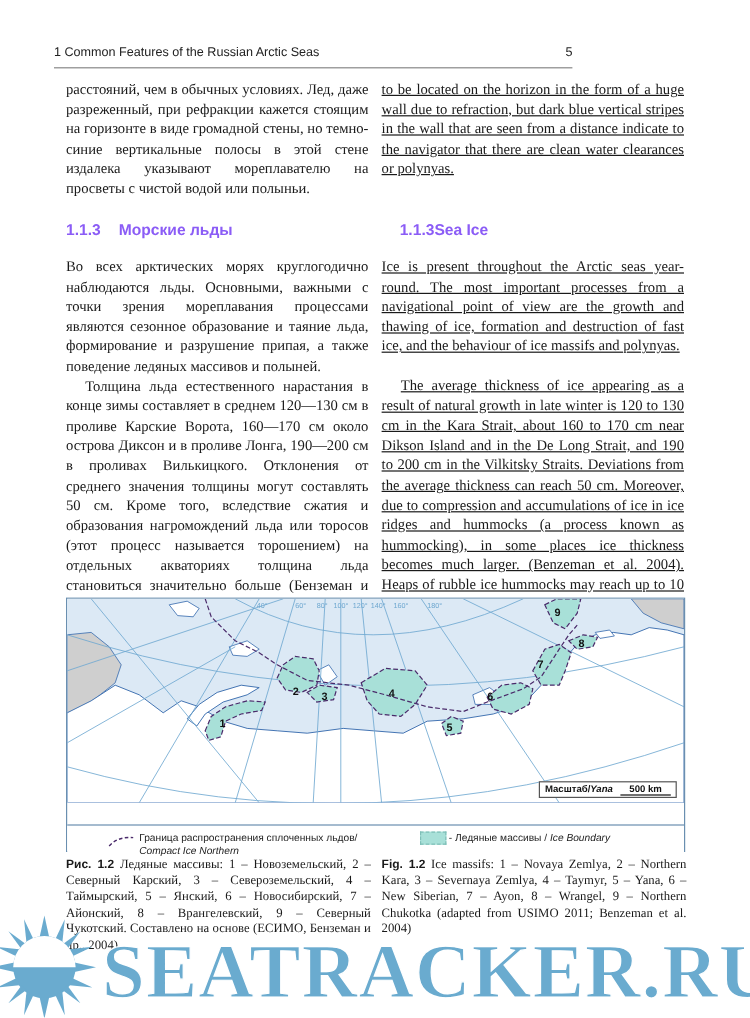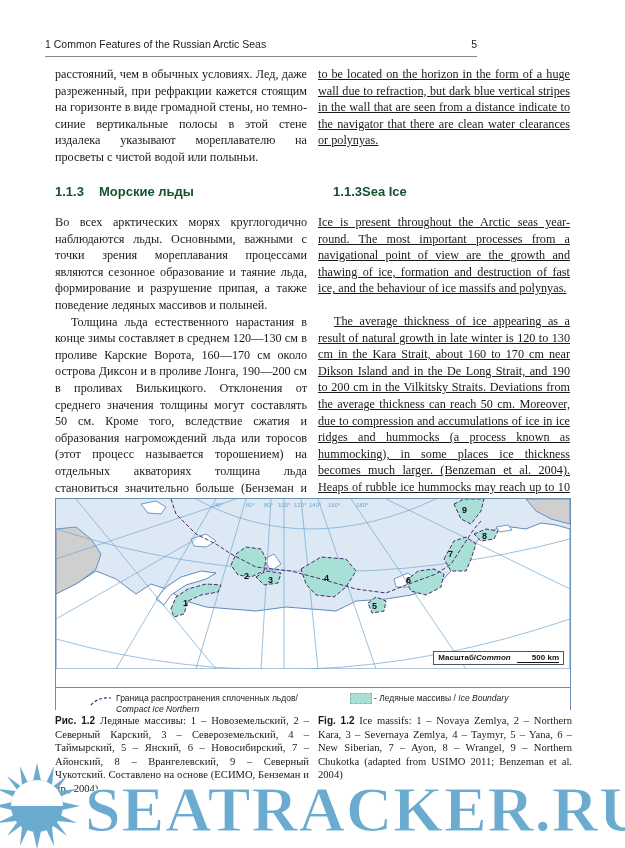--- a/index.html
+++ b/index.html
@@ -6,32 +6,32 @@
   body { width:625px; height:848px; position:relative; overflow:hidden; font-family:"Liberation Serif", serif; color:#1a1a1a; }
   .header { position:absolute; left:45px; top:36px; width:431px; height:20px; border-bottom:1px solid #888; }
   .header .title { position:absolute; left:0; top:2px; font-family:"Liberation Sans", sans-serif; font-size:10.5px; color:#222; }
   .header .pnum { position:absolute; right:0; top:2px; font-family:"Liberation Sans", sans-serif; font-size:10.5px; color:#222; }
   .header { width:432px; }
   .col { position:absolute; width:252px; font-size:12.2px; line-height:16.6px; text-align:justify; }
   .col-left { left:55px; }
   .col-right { left:318px;text-decoration:underline; }
   .para { margin:0; }
   .para.indent { text-indent:16px; }
-  .heading { position:absolute; font-family:"Liberation Sans", sans-serif; font-weight:bold; font-size:13px; color:#14532d; }
+  .heading { position:absolute; font-family:"Liberation Sans", sans-serif; font-weight:bold; font-size:13px; color:#8b5cf6; }
   .heading .num { display:inline-block; width:44px; }
   .figure { position:absolute; left:55px; top:498px; width:514px; height:210px; border:1px solid #6a8fb0; background:#ffffff; }
   .map { position:absolute; left:0; top:0; width:514px; height:170px; overflow:hidden; background:#dce9f5; }
   .legend { position:absolute; left:0; top:170px; width:514px; height:40px; border-top:1px solid #6a8fb0; background:#fff; font-family:"Liberation Sans", sans-serif; font-size:8.5px; color:#222;margin-top:18px; }
   .legend .item1 { position:absolute; left:36px; top:5px; }
   .legend .item1 .line2 { font-style:italic; display:block; margin-top:1px; }
   .legend .dash { position:absolute; left:-26px; top:3px; width:22px; height:10px; }
   .legend .item2 { position:absolute; left:292px; top:5px; }
   .legend .swatch { position:absolute; left:-24px; top:0px; width:20px; height:9px; background:#a8e0d8; border:1px dashed #7fbfb8; }
   .scale { position:absolute; right:6px; bottom:4px; background:#fff; border:1px solid #555; padding:1px 4px; font-family:"Liberation Sans", sans-serif; font-size:8px; font-weight:bold; color:#111; }
-  .scale .bar { display:inline-block; width:42px; border-bottom:1px solid #111; margin-left:4px; text-align:right; position:relative; }
+  .scale .bar { display:inline-block; width:42px; border-bottom:1px solid #111; margin-left:4px; text-align:center; position:relative; }
   .caption { position:absolute; top:714px; width:254px; font-size:10.6px; line-height:13.6px; text-align:justify; }
   .caption-left { left:55px; }
   .caption-right { left:318px; }
   .caption .lbl { font-family:"Liberation Sans", sans-serif; font-weight:bold; font-size:10px; }
   .watermark { position:absolute; left:0; top:775px; width:625px; height:73px;padding-left:12px; }
   .wm-text { position:absolute; left:85px; top:0px; font-family:"Liberation Serif", serif; font-weight:bold; font-size:64px; letter-spacing:1px; color:#6aabcf; line-height:70px; -webkit-text-stroke:1px #ffffff; }
 </style>
 </head>
 <body>
 
@@ -135,21 +135,21 @@
         <text x="190" y="8">60°</text>
         <text x="208" y="8">80°</text>
         <text x="222" y="8">100°</text>
         <text x="238" y="8">120°</text>
         <text x="253" y="8">140°</text>
         <text x="272" y="8">160°</text>
         <text x="300" y="8">180°</text>
       </g>
     </svg>
     <div class="scale">
-      <span>Масштаб/</span><i>Common</i>
+      <span>Масштаб/</span><i>Yana</i>
       <span class="bar">500 km</span>
     </div>
   </div>
   <div class="legend">
     <div class="item1" style="left:60px;">
       <svg class="dash" viewBox="0 0 22 10">
         <path d="M1,9 Q8,1 21,2" fill="none" stroke="#4a2a6a" stroke-width="1.2" stroke-dasharray="3,2"></path>
       </svg>
       <span>Граница распространения сплоченных льдов/</span>
       <span class="line2">Compact Ice Northern</span>

